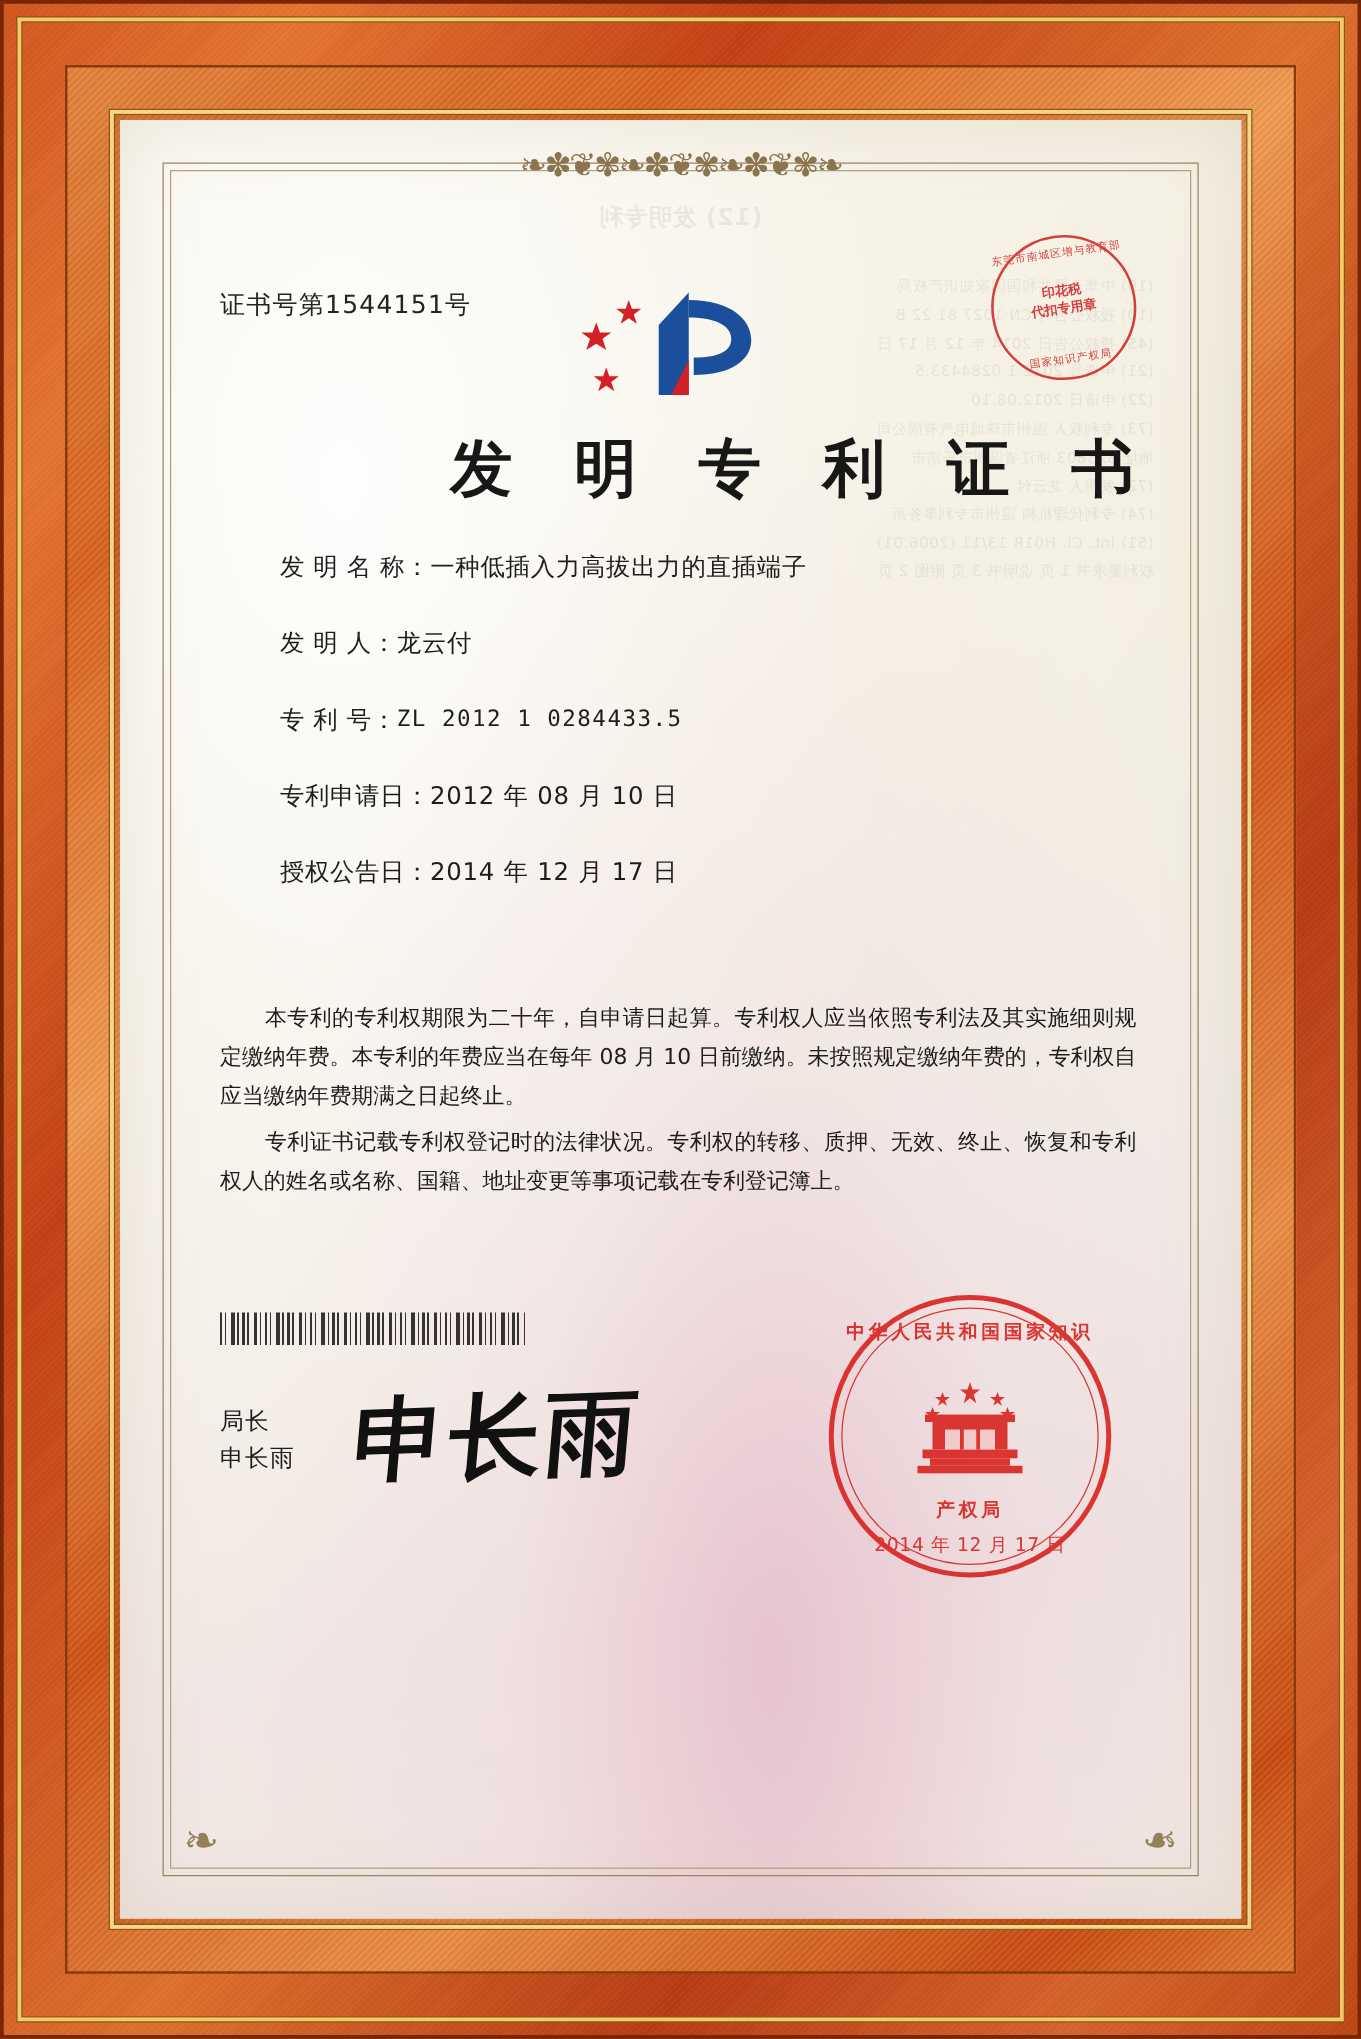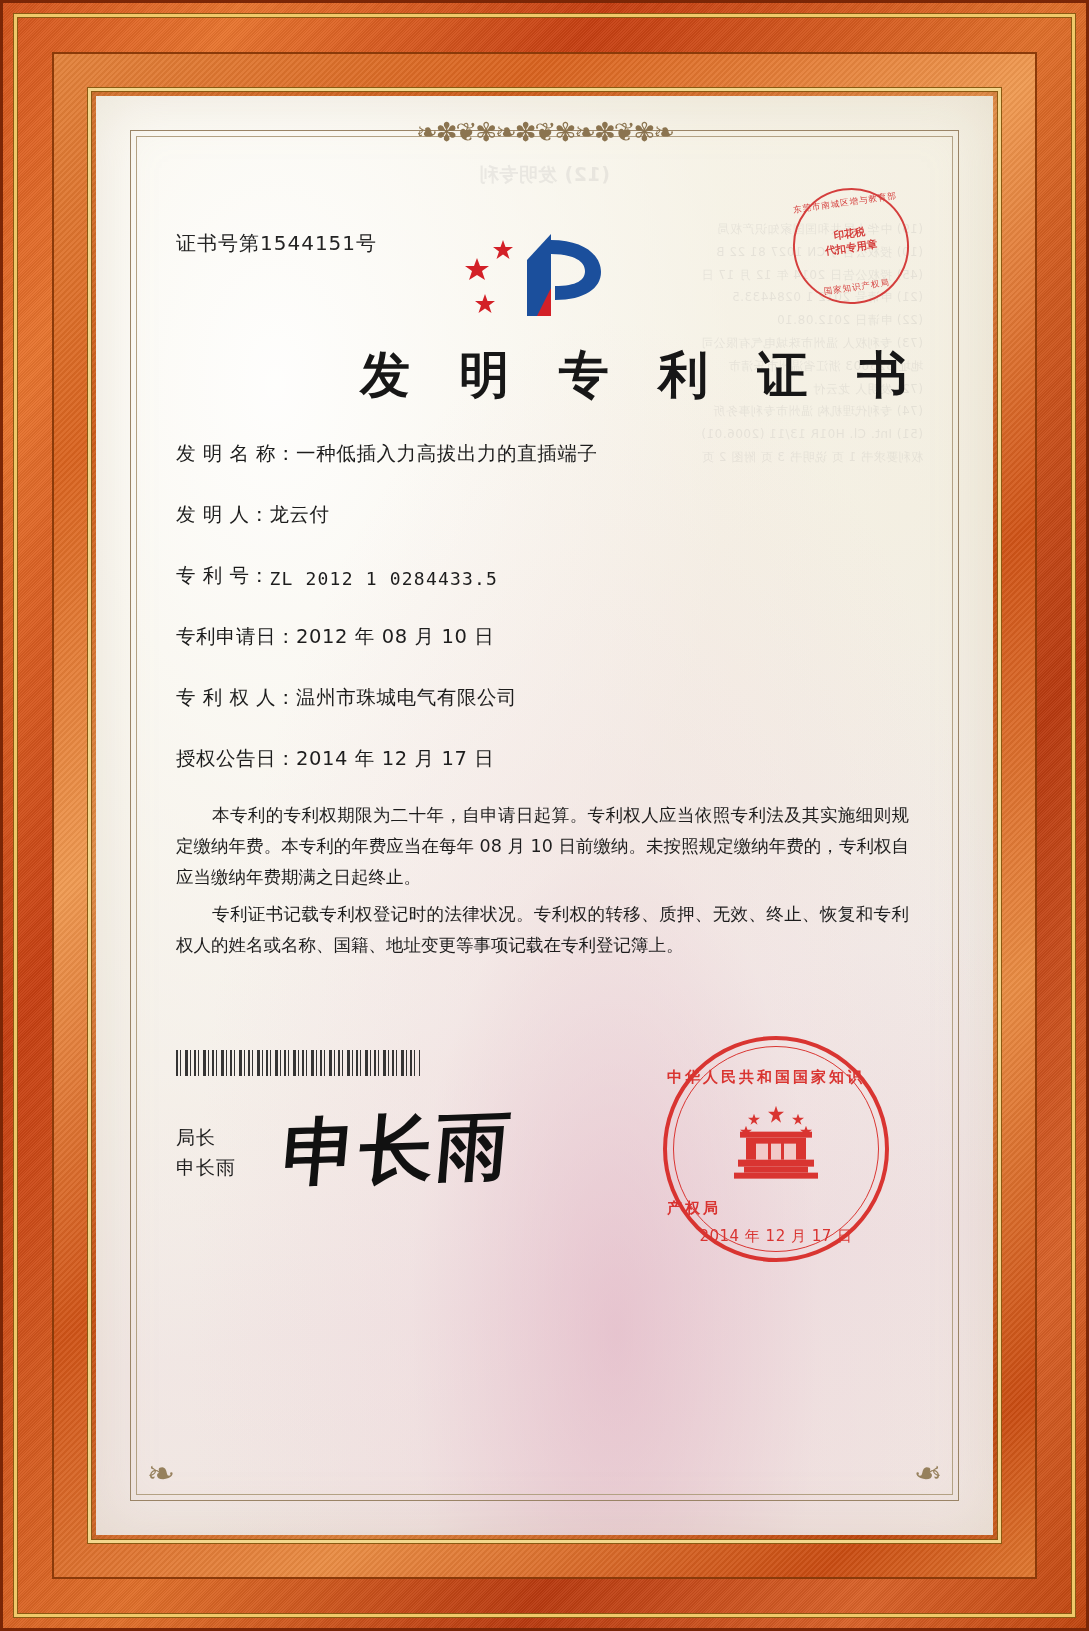--- a/index.html
+++ b/index.html
@@ -211,25 +211,26 @@
   }
 
   .fields {
     position: absolute;
     left: 10px;
     right: 10px;
     top: 288px;
   }
   .field-row {
     display: flex;
-    align-items: flex-end;
+    align-items: center;
     margin-bottom: 34px;
     font-size: 19.5px;
     color: #1d1d1d;
     font-family: "DejaVu Sans", sans-serif;
+    margin-left: 48px;
   }
   .field-label {
     white-space: nowrap;
     letter-spacing: 0.5px;
   }
   .field-value {
     letter-spacing: 0.6px;
     white-space: nowrap;
   }
   .field-value.mono {
@@ -309,26 +310,25 @@
   .stamp-main::after {
     content: "";
     position: absolute;
     inset: 6px;
     border: 1px solid #d7231f;
     border-radius: 50%;
   }
   .sm-arc-top, .sm-arc-bot {
     position: absolute;
     left: 0; right: 0;
-    text-align: left;
+    text-align: center;
     font-size: 15px;
     font-weight: bold;
     letter-spacing: 3px;
     font-family: "DejaVu Sans", sans-serif;
-    margin-top: 12px;
   }
   .sm-arc-top { top: 16px; }
   .sm-arc-bot { bottom: 40px; }
   .sm-date {
     position: absolute;
     left: 0; right: 0;
     bottom: 12px;
     text-align: center;
     font-size: 15px;
     letter-spacing: 0.5px;
@@ -418,24 +418,20 @@
           <span class="field-label">发    明    人：</span>
           <span class="field-value">龙云付</span>
         </div>
         <div class="field-row">
           <span class="field-label">专    利    号：</span>
           <span class="field-value mono">ZL 2012 1 0284433.5</span>
         </div>
         <div class="field-row">
           <span class="field-label">专利申请日：</span>
           <span class="field-value">2012 年 08 月 10 日</span>
-        </div>
-        <div class="field-row">
-          <span class="field-label">专 利 权 人：</span>
-          <span class="field-value">温州市珠城电气有限公司</span>
         </div>
         <div class="field-row">
           <span class="field-label">授权公告日：</span>
           <span class="field-value">2014 年 12 月 17 日</span>
         </div>
       </div>
 
       <div class="paras">
         <p>本专利的专利权期限为二十年，自申请日起算。专利权人应当依照专利法及其实施细则规定缴纳年费。本专利的年费应当在每年 08 月 10 日前缴纳。未按照规定缴纳年费的，专利权自应当缴纳年费期满之日起终止。</p>
         <p>专利证书记载专利权登记时的法律状况。专利权的转移、质押、无效、终止、恢复和专利权人的姓名或名称、国籍、地址变更等事项记载在专利登记簿上。</p>

